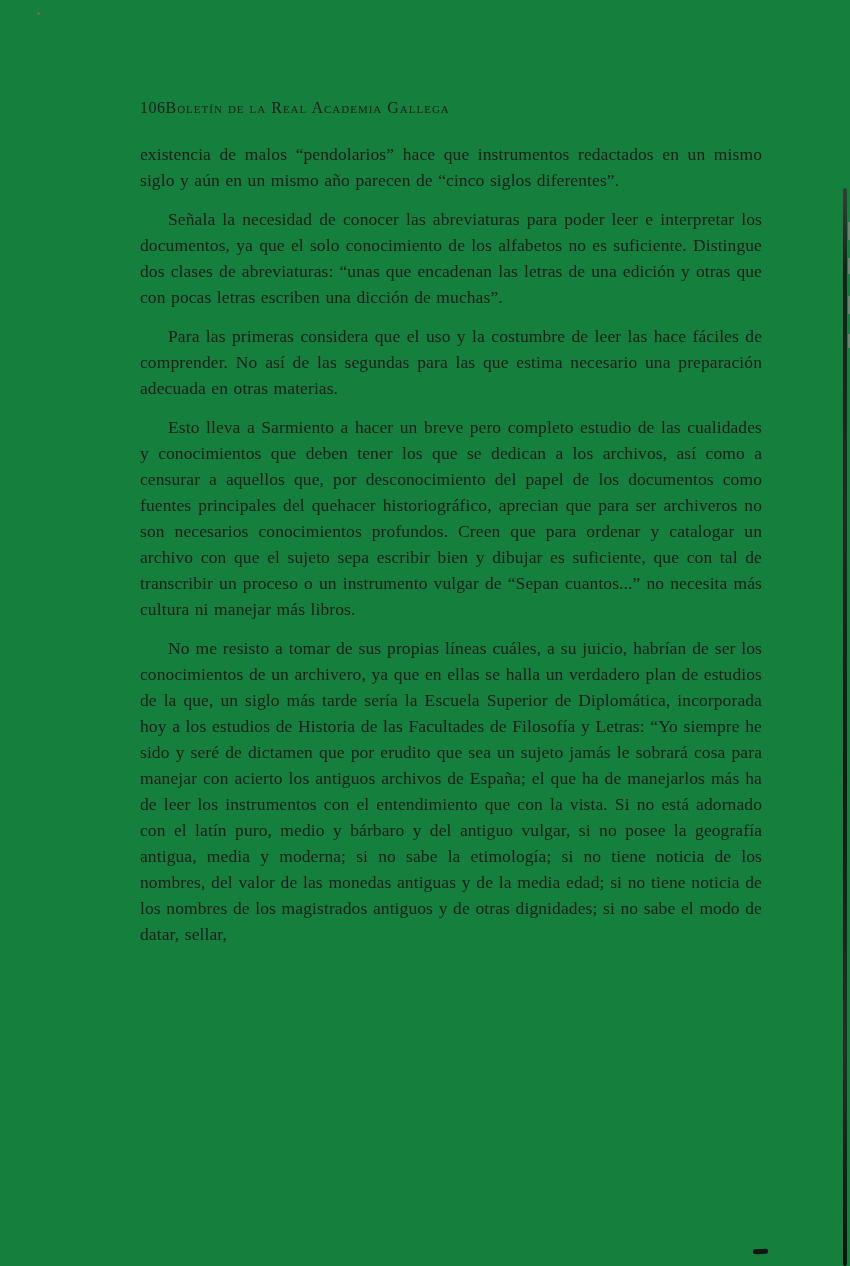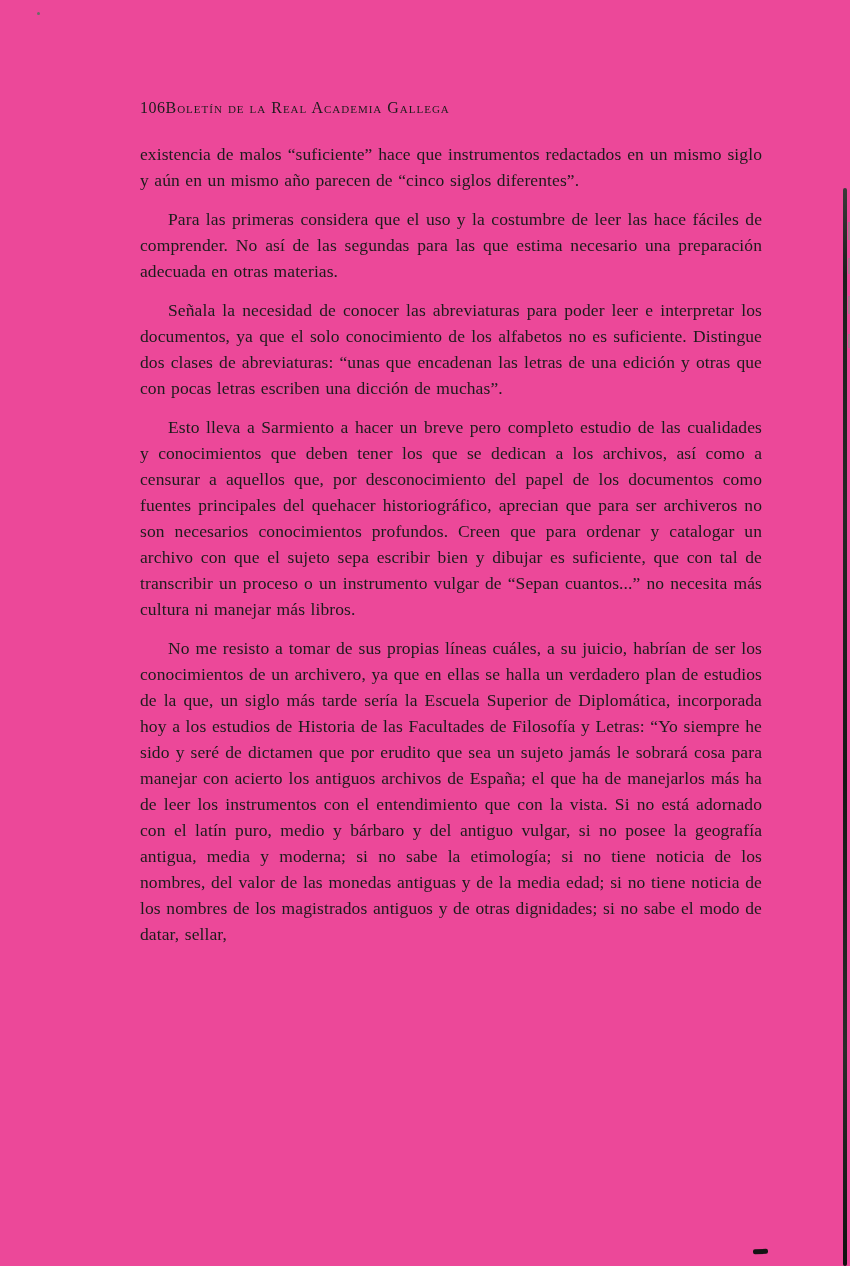--- a/index.html
+++ b/index.html
@@ -5,21 +5,21 @@
   html, body {
     margin: 0;
     padding: 0;
     background: #e8e8e6;
   }
   .page {
     position: relative;
     width: 850px;
     height: 1266px;
     margin: 0 auto;
-    background: #ec4899;
+    background: #15803d;
     overflow: hidden;
     font-family: "Liberation Serif", "DejaVu Serif", serif;
     color: #1c1c1c;
   }
 
   
   .page-header {
     position: absolute;
     top: 99px;
     left: 140px;
@@ -109,23 +109,23 @@
 <body>
 
 <div class="page">
 
   <header class="page-header">
     <span class="page-number">106</span>
     <span class="journal-title">Boletín de la Real Academia Gallega</span>
   </header>
 
   <main class="text-block" lang="es">
-    <p class="no-indent">existencia de malos “suficiente” hace que instrumentos redactados en un mismo siglo y aún en un mismo año parecen de “cinco siglos diferentes”.</p>
+    <p class="no-indent">existencia de malos “pendolarios” hace que instrumentos redactados en un mismo siglo y aún en un mismo año parecen de “cinco siglos diferentes”.</p>
+    <p>Señala la necesidad de conocer las abreviaturas para poder leer e interpretar los documentos, ya que el solo conocimiento de los alfabetos no es suficiente. Distingue dos clases de abreviaturas: “unas que encadenan las letras de una edición y otras que con pocas letras escriben una dicción de muchas”.</p>
     <p>Para las primeras considera que el uso y la costumbre de leer las hace fáciles de comprender. No así de las segundas para las que estima necesario una preparación adecuada en otras materias.</p>
-    <p>Señala la necesidad de conocer las abreviaturas para poder leer e interpretar los documentos, ya que el solo conocimiento de los alfabetos no es suficiente. Distingue dos clases de abreviaturas: “unas que encadenan las letras de una edición y otras que con pocas letras escriben una dicción de muchas”.</p>
     <p>Esto lleva a Sarmiento a hacer un breve pero completo estudio de las cualidades y conocimientos que deben tener los que se dedican a los archivos, así como a censurar a aquellos que, por desconocimiento del papel de los documentos como fuentes principales del quehacer historiográfico, aprecian que para ser archiveros no son necesarios conocimientos profundos. Creen que para ordenar y catalogar un archivo con que el sujeto sepa escribir bien y dibujar es suficiente, que con tal de transcribir un proceso o un instrumento vulgar de “Sepan cuantos...” no necesita más cultura ni manejar más libros.</p>
     <p>No me resisto a tomar de sus propias líneas cuáles, a su juicio, habrían de ser los conocimientos de un archivero, ya que en ellas se halla un verdadero plan de estudios de la que, un siglo más tarde sería la Escuela Superior de Diplomática, incorporada hoy a los estudios de Historia de las Facultades de Filosofía y Letras: “Yo siempre he sido y seré de dictamen que por erudito que sea un sujeto jamás le sobrará cosa para manejar con acierto los antiguos archivos de España; el que ha de manejarlos más ha de leer los instrumentos con el entendimiento que con la vista. Si no está adornado con el latín puro, medio y bárbaro y del antiguo vulgar, si no posee la geografía antigua, media y moderna; si no sabe la etimología; si no tiene noticia de los nombres, del valor de las monedas antiguas y de la media edad; si no tiene noticia de los nombres de los magistrados antiguos y de otras dignidades; si no sabe el modo de datar, sellar,</p>
   </main>
 
   <div class="artifact edge-line"></div>
   <div class="artifact margin-tick tick-1"></div>
   <div class="artifact margin-tick tick-2"></div>
   <div class="artifact margin-tick tick-3"></div>
   <div class="artifact margin-tick tick-4"></div>
   <div class="artifact bottom-mark"></div>

